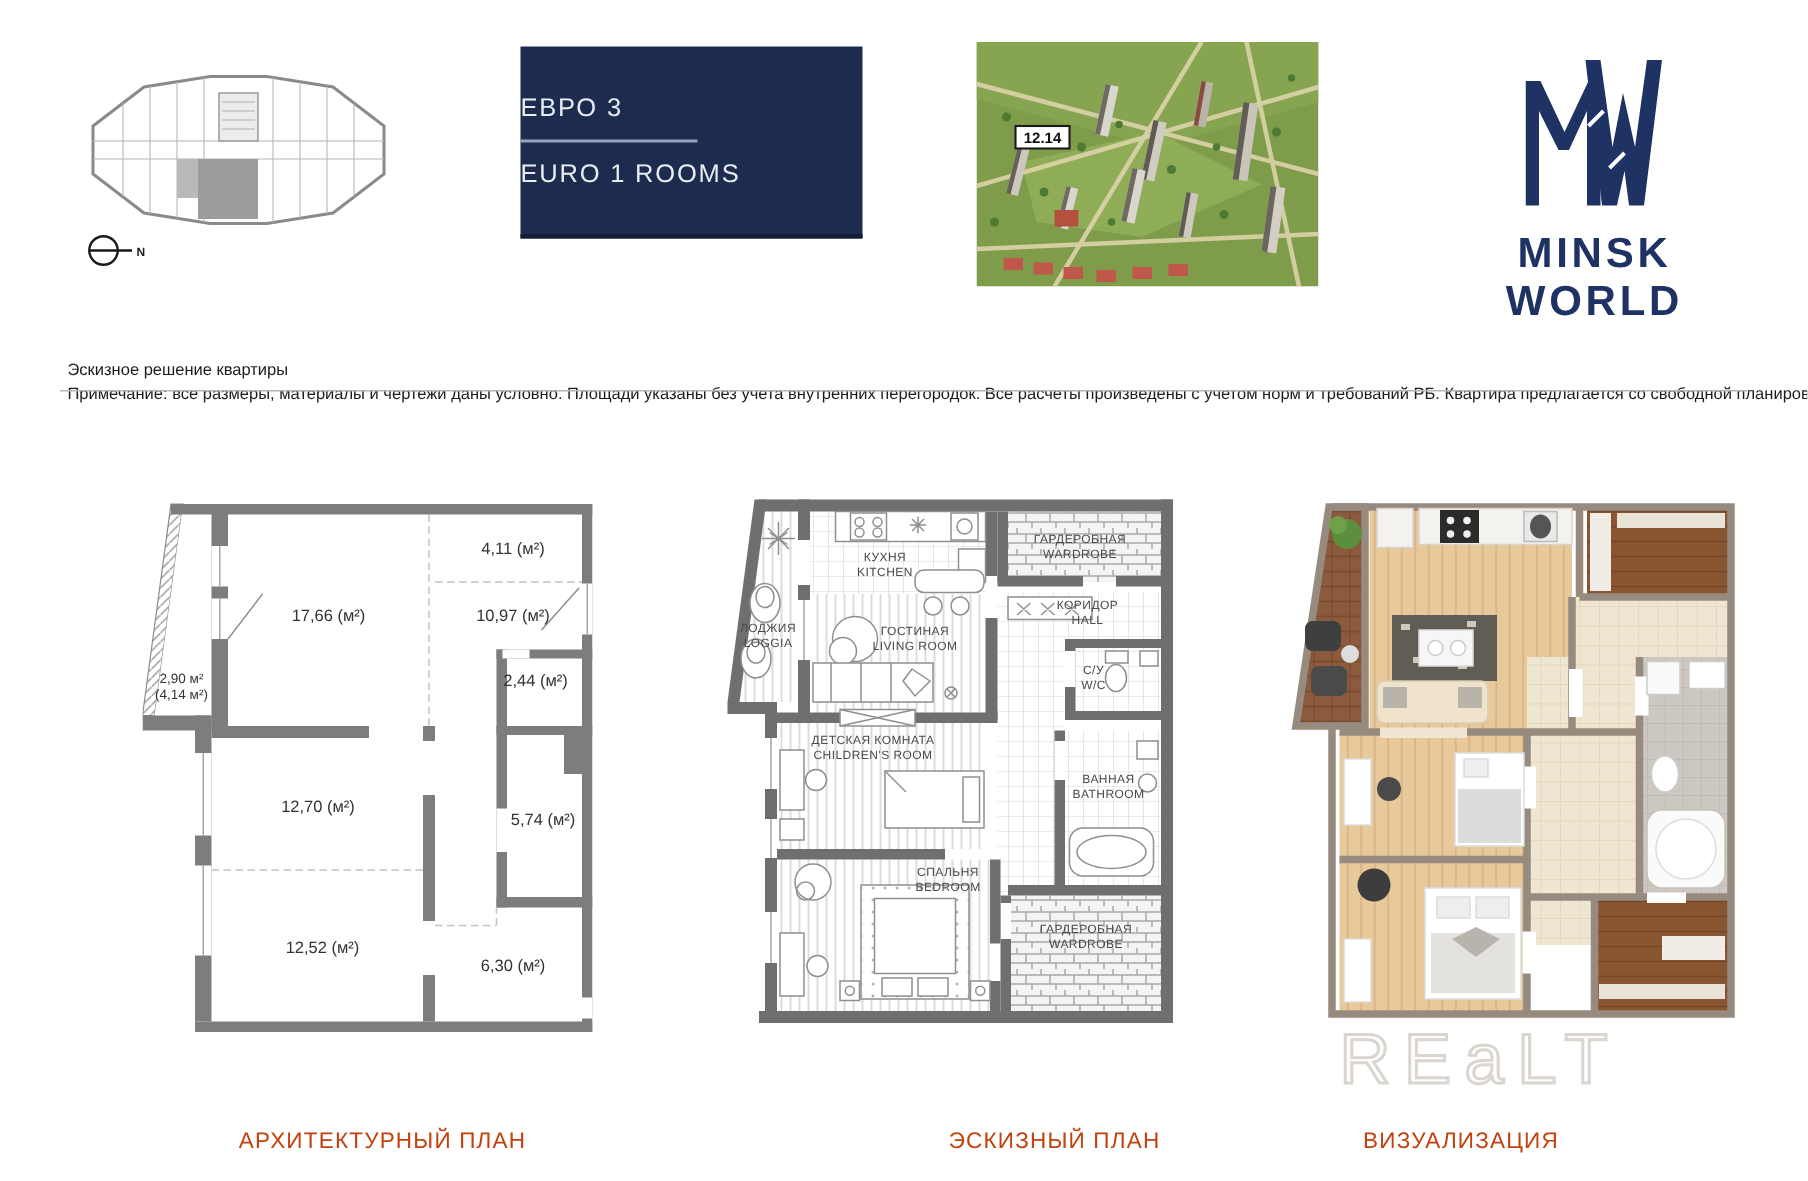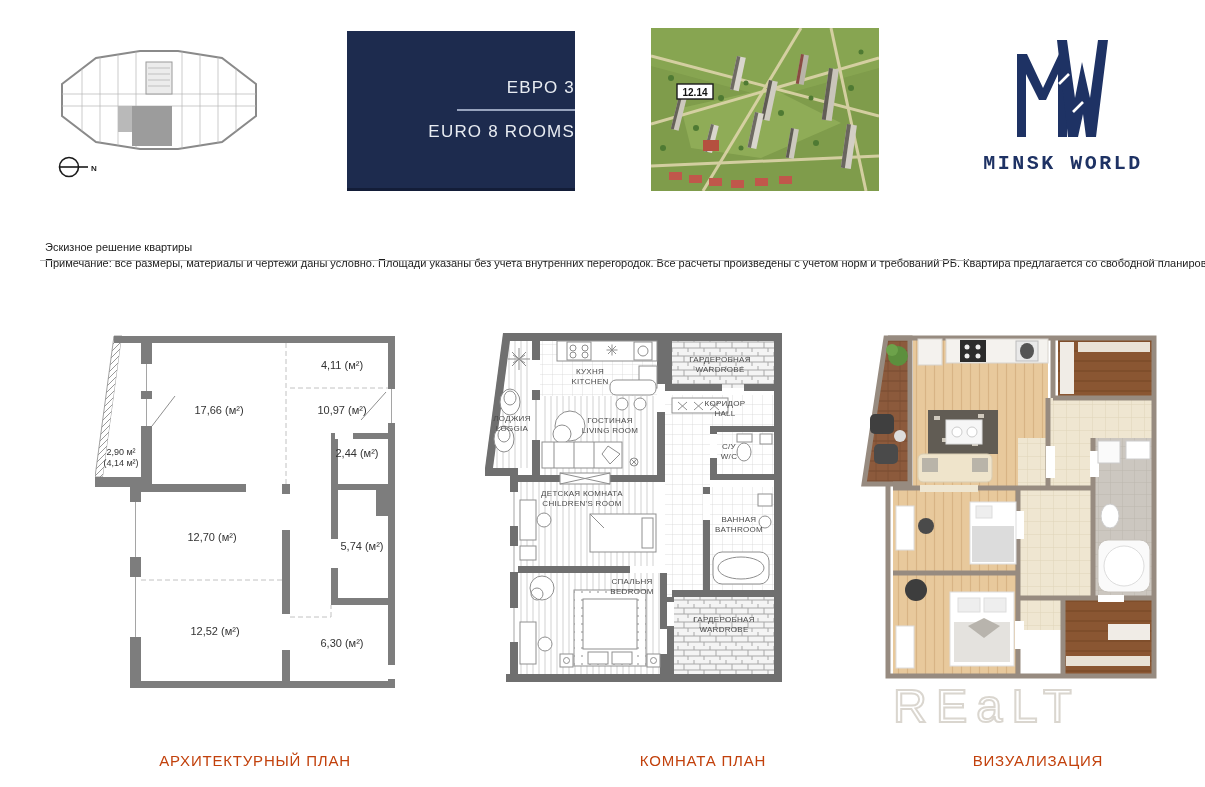--- a/index.html
+++ b/index.html
@@ -6,40 +6,40 @@
     --navy:#1d2b4e; --logo-navy:#1e3264; --wall-gray:#7d7d7d;
     --sketch-wall:#6f6f6f; --divider:#b5b5b5; --viz-wall:#978b80;
   }
   *{margin:0;padding:0;box-sizing:border-box;}
   body{background:#fff;font-family:"Liberation Sans",sans-serif;}
   #canvas{position:relative;width:1205px;height:787px;background:#fff;overflow:hidden;}
 
   
   .mini-plan{position:absolute;left:52px;top:32px;}
   .north{position:absolute;left:55px;top:153px;}
-  .title-box{position:absolute;left:347px;top:31px;width:228px;height:160px;
+  .title-box{position:absolute;left:347px;top:31px;width:228px;height:128px;
     background:var(--navy);border-bottom:3px solid #131d38;
-    display:flex;flex-direction:column;align-items:flex-end;justify-content:center;}
+    display:flex;flex-direction:column;align-items:flex-start;justify-content:center;}
   .title-box .t{color:#e8ecf2;font-size:17px;letter-spacing:1.2px;}
   .title-box .sep{width:118px;height:2px;background:#97a3bd;margin:11px 0;}
   .aerial{position:absolute;left:651px;top:28px;width:228px;height:163px;}
   .logo{position:absolute;left:963px;top:40px;width:200px;text-align:center;}
-  .logo .brand{margin-top:10px;color:var(--logo-navy);font-size:20px;font-weight:bold;letter-spacing:2.5px;font-family:Liberation Mono, monospace;}
+  .logo .brand{margin-top:10px;color:var(--logo-navy);font-size:28px;font-weight:bold;letter-spacing:2.5px;}
 
   
   .note{position:absolute;left:45px;top:207px;width:1150px;color:#1c1c1c;font-size:11px;line-height:16px;white-space:nowrap;margin-top:32px;}
   .rule{position:absolute;left:40px;top:260px;width:1125px;height:1px;background:var(--divider);}
 
   
   .arch{position:absolute;left:95px;top:332px;}
   .sketch{position:absolute;left:482px;top:324px;}
   .viz{position:absolute;left:858px;top:326px;}
 
   .caption{position:absolute;top:752px;width:300px;text-align:center;font-size:15px;color:#c2410c;letter-spacing:.8px;}
-  .cap-a{left:105px;} .cap-s{left:553px;} .cap-v{left:888px;}
+  .cap-a{left:105px;} .cap-s{left:553px;} .cap-v{left:824px;}
 
   .watermark{position:absolute;left:893px;top:678px;font-size:47px;font-weight:normal;letter-spacing:9px;
     color:rgba(255,255,255,.15);-webkit-text-stroke:2px rgba(214,209,202,.9);}
 
   
   svg text{font-family:"Liberation Sans",sans-serif;}
   .aw{fill:var(--wall-gray);}
   .sw{fill:var(--sketch-wall);}
   .arch-label{font-size:11px;fill:#333;text-anchor:middle;}
   .arch-label-sm{font-size:9px;fill:#333;text-anchor:middle;}
@@ -132,21 +132,21 @@
 
   <svg class="north" width="48" height="28" viewBox="0 0 48 28">
     <circle cx="14" cy="14" r="9.5" fill="none" stroke="#1a1a1a" stroke-width="1.6"></circle>
     <line x1="4.5" y1="14" x2="33" y2="14" stroke="#1a1a1a" stroke-width="1.6"></line>
     <text x="36" y="17.5" font-size="8" font-weight="bold" fill="#1a1a1a">N</text>
   </svg>
 
   <div class="title-box">
     <div class="t">ЕВРО 3</div>
     <div class="sep"></div>
-    <div class="t">EURO 8 ROOMS</div>
+    <div class="t">EURO 1 ROOMS</div>
   </div>
 
   <svg class="aerial" width="228" height="163" viewBox="0 0 228 163">
     <rect width="228" height="163" fill="#7f9c4b"></rect>
     <polygon points="0,0 228,0 228,40 120,70 0,38" fill="#8aa753" opacity=".8"></polygon>
     <polygon points="30,80 120,60 190,95 110,130 40,120" fill="#93b05a" opacity=".8"></polygon>
     <g stroke="#ddd4aa" stroke-width="3" opacity=".9">
       <line x1="0" y1="28" x2="228" y2="88"></line>
         <line x1="0" y1="96" x2="228" y2="30"></line>
       <line x1="52" y1="163" x2="150" y2="0"></line>
@@ -508,17 +508,17 @@
     <rect x="100" y="272" width="22" height="14" fill="#eee" stroke="#ddd"></rect>
       <rect x="126" y="272" width="22" height="14" fill="#eee" stroke="#ddd"></rect>
     <polygon points="110,300 126,312 142,300 126,292" fill="#b8b4ad"></polygon>
     <rect x="38" y="300" width="18" height="42" fill="#fff" stroke="#ddd"></rect>
 
     <rect x="250" y="298" width="42" height="16" fill="#f0ece6"></rect>
     <rect x="208" y="330" width="84" height="10" fill="#e9e2d6"></rect>
   </svg>
 
   <div class="caption cap-a">АРХИТЕКТУРНЫЙ ПЛАН</div>
-  <div class="caption cap-s">КОМНАТА ПЛАН</div>
+  <div class="caption cap-s">ЭСКИЗНЫЙ ПЛАН</div>
   <div class="caption cap-v">ВИЗУАЛИЗАЦИЯ</div>
 
   <div class="watermark">REaLT</div>
 </div>
 
 </body></html>

